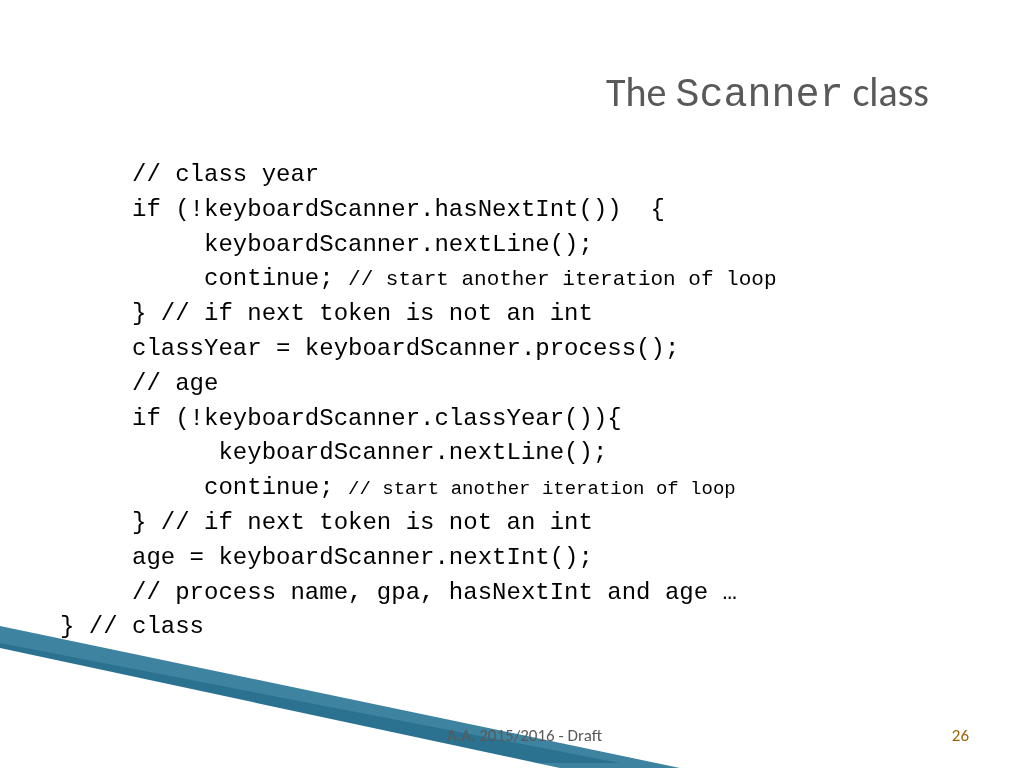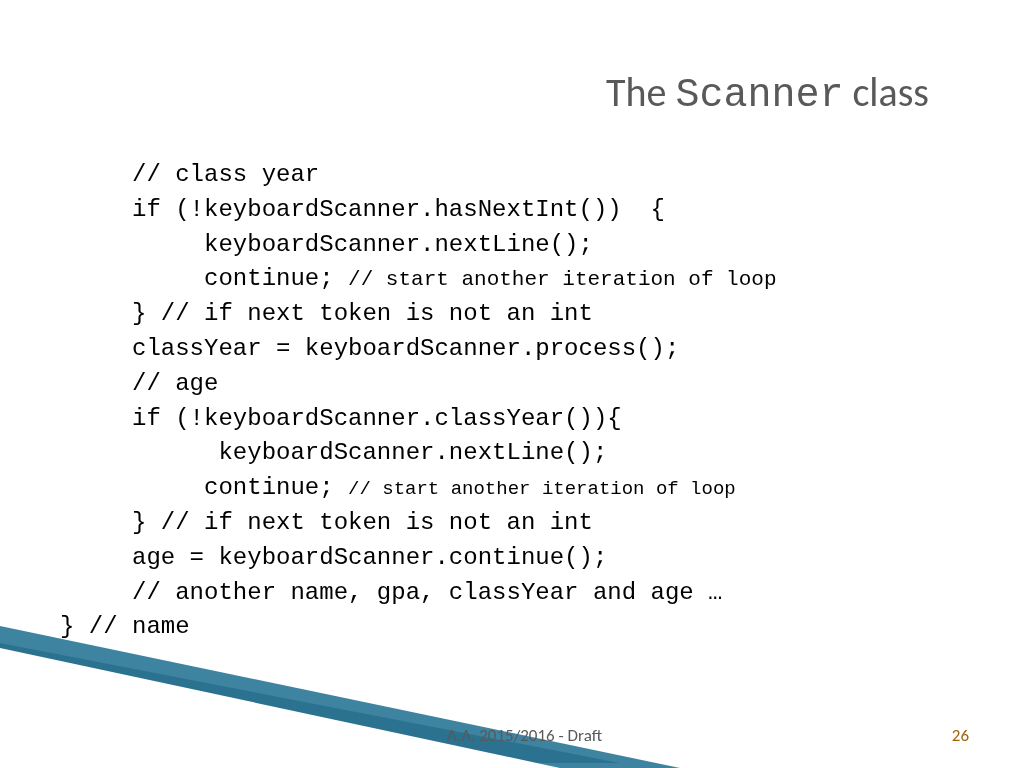--- a/index.html
+++ b/index.html
@@ -76,20 +76,20 @@
 <span>     if (!keyboardScanner.hasNextInt())  {</span>
 <span>          keyboardScanner.nextLine();</span>
 <span>          continue; </span><span class="small">// start another iteration of loop</span>
 <span>     } // if next token is not an int</span>
 <span>     classYear = keyboardScanner.process();</span>
 <span>     // age</span>
 <span>     if (!keyboardScanner.classYear()){</span>
 <span>           keyboardScanner.nextLine();</span>
 <span>          continue; </span><span class="smaller">// start another iteration of loop</span>
 <span>     } // if next token is not an int</span>
-<span>     age = keyboardScanner.continue();</span>
-<span>     // another name, gpa, classYear and age …</span>
-<span>} // name</span></div>
+<span>     age = keyboardScanner.nextInt();</span>
+<span>     // process name, gpa, hasNextInt and age …</span>
+<span>} // class</span></div>
 
   <div class="footer-note">A.A. 2015/2016  -  Draft</div>
   <div class="page-num">26</div>
 
 </div>
 
 </body></html>

